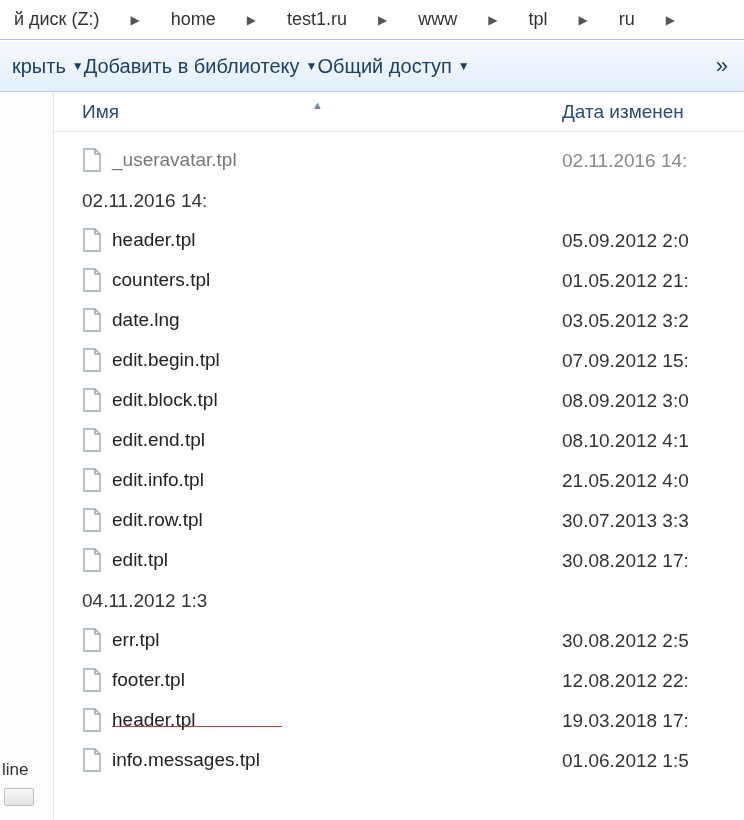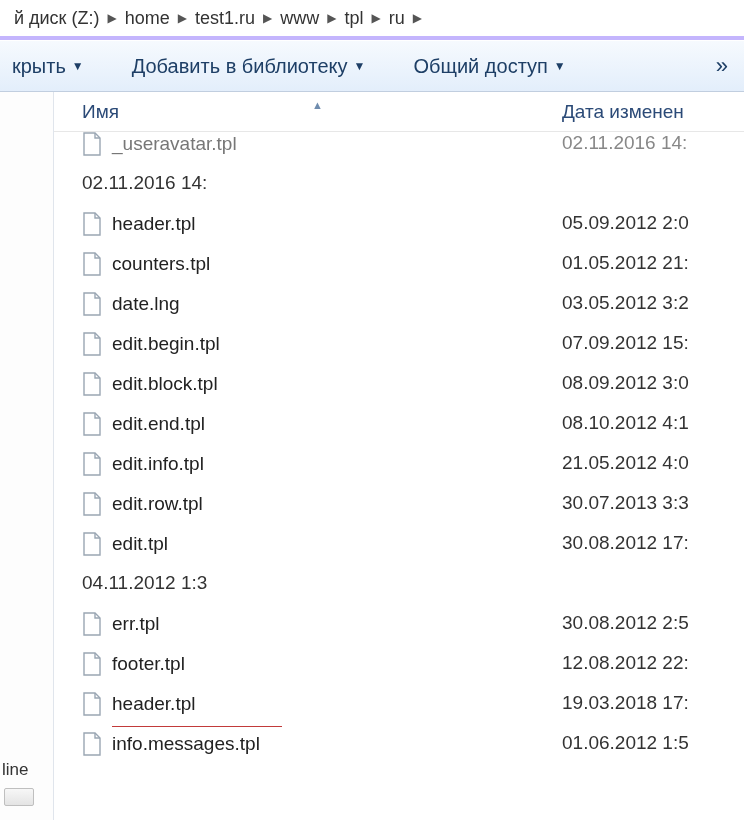--- a/index.html
+++ b/index.html
@@ -12,23 +12,24 @@
       overflow: hidden;
       color: #222;
     }
     
     .breadcrumb {
       display: flex;
       align-items: center;
       height: 40px;
       padding: 0 8px;
       background: #fff;
-      border-bottom: 4px solid #c4b5fd;
+      border-bottom: 1px solid #c4b5fd;
       font-size: 18px;
       color: #333;
+      gap: 23px;
     }
     .breadcrumb .crumb {
       padding: 0 6px;
       cursor: pointer;
     }
     .breadcrumb .sep {
       color: #555;
       padding: 0 2px;
       user-select: none;
       font-size: 12px;
@@ -37,21 +38,20 @@
     .toolbar {
       display: flex;
       align-items: center;
       height: 52px;
       background: linear-gradient(#f6fafe, #e3eefb);
       border-top: 1px solid #fff;
       border-bottom: 1px solid #c1cedf;
       padding: 0 12px;
       font-size: 20px;
       color: #1e3f66;
-      gap: 48px;
     }
     .toolbar .tb-item {
       display: flex;
       align-items: center;
       gap: 6px;
       cursor: pointer;
       white-space: nowrap;
     }
     .toolbar .tb-item.partial-left {
       text-align: left;
@@ -123,21 +123,21 @@
       color: #6f8cae;
     }
     .col-date {
       flex: 1;
     }
     .rows {
       padding-top: 0px;
     }
     .file-row {
       display: flex;
-      align-items: flex-start;
+      align-items: flex-end;
       height: 40px;
       padding-left: 28px;
       font-size: 19px;
       color: #222;
       cursor: default;
     }
     .file-row.faded { color: #777; }
     .file-cell-name {
       width: 480px;
       display: flex;

